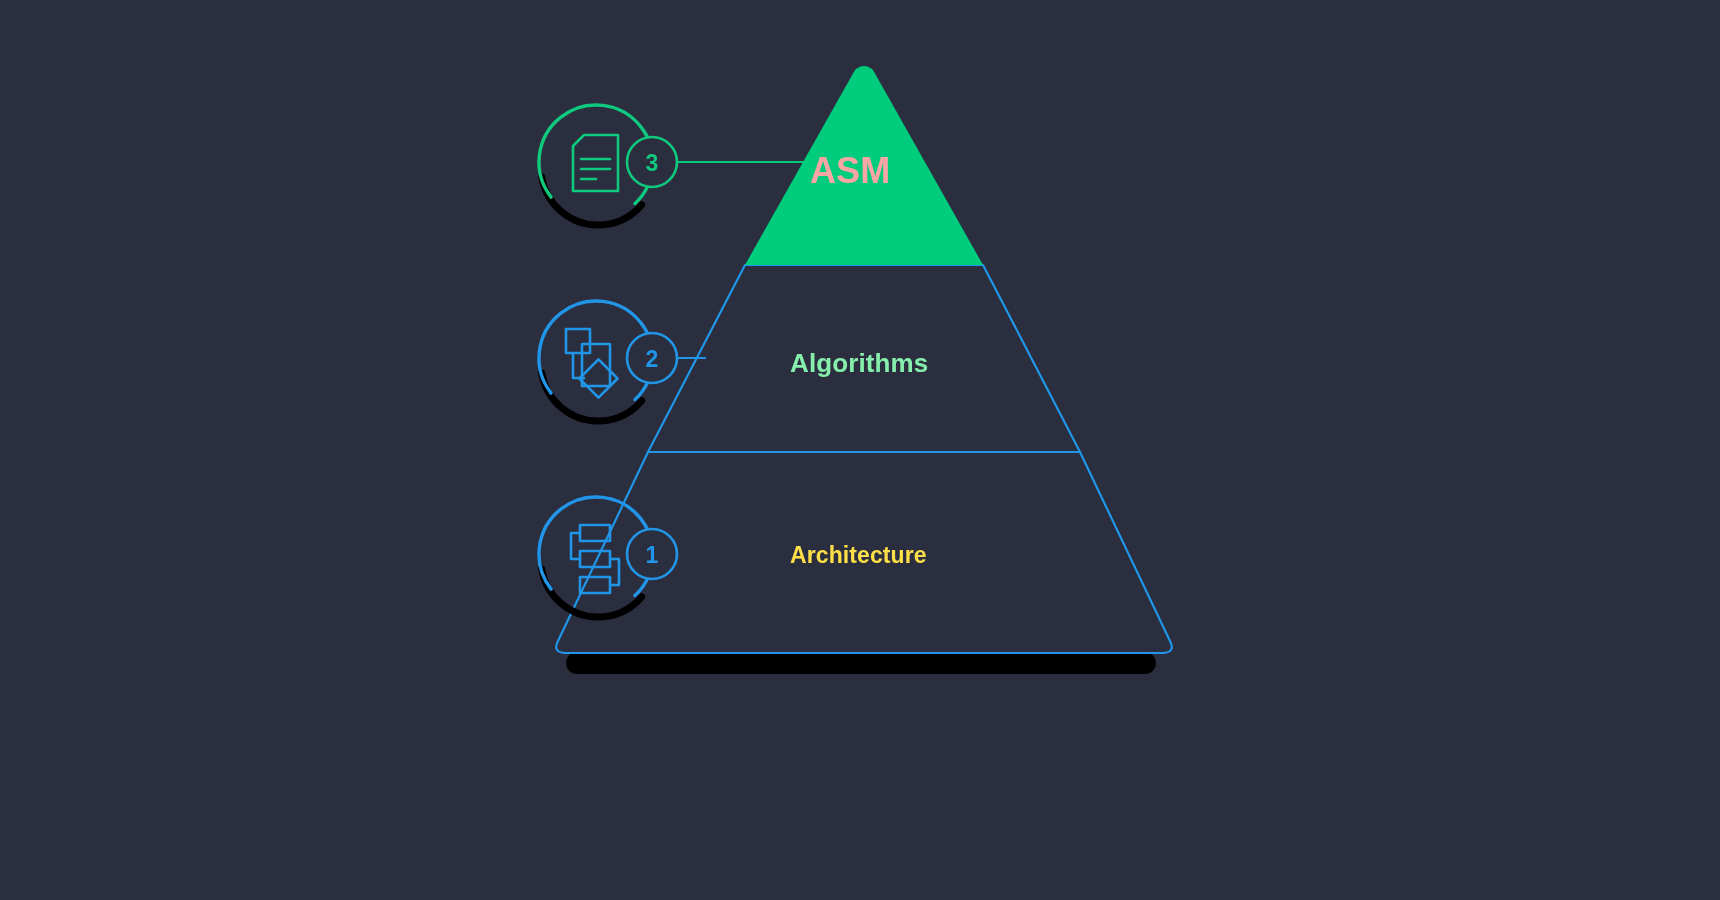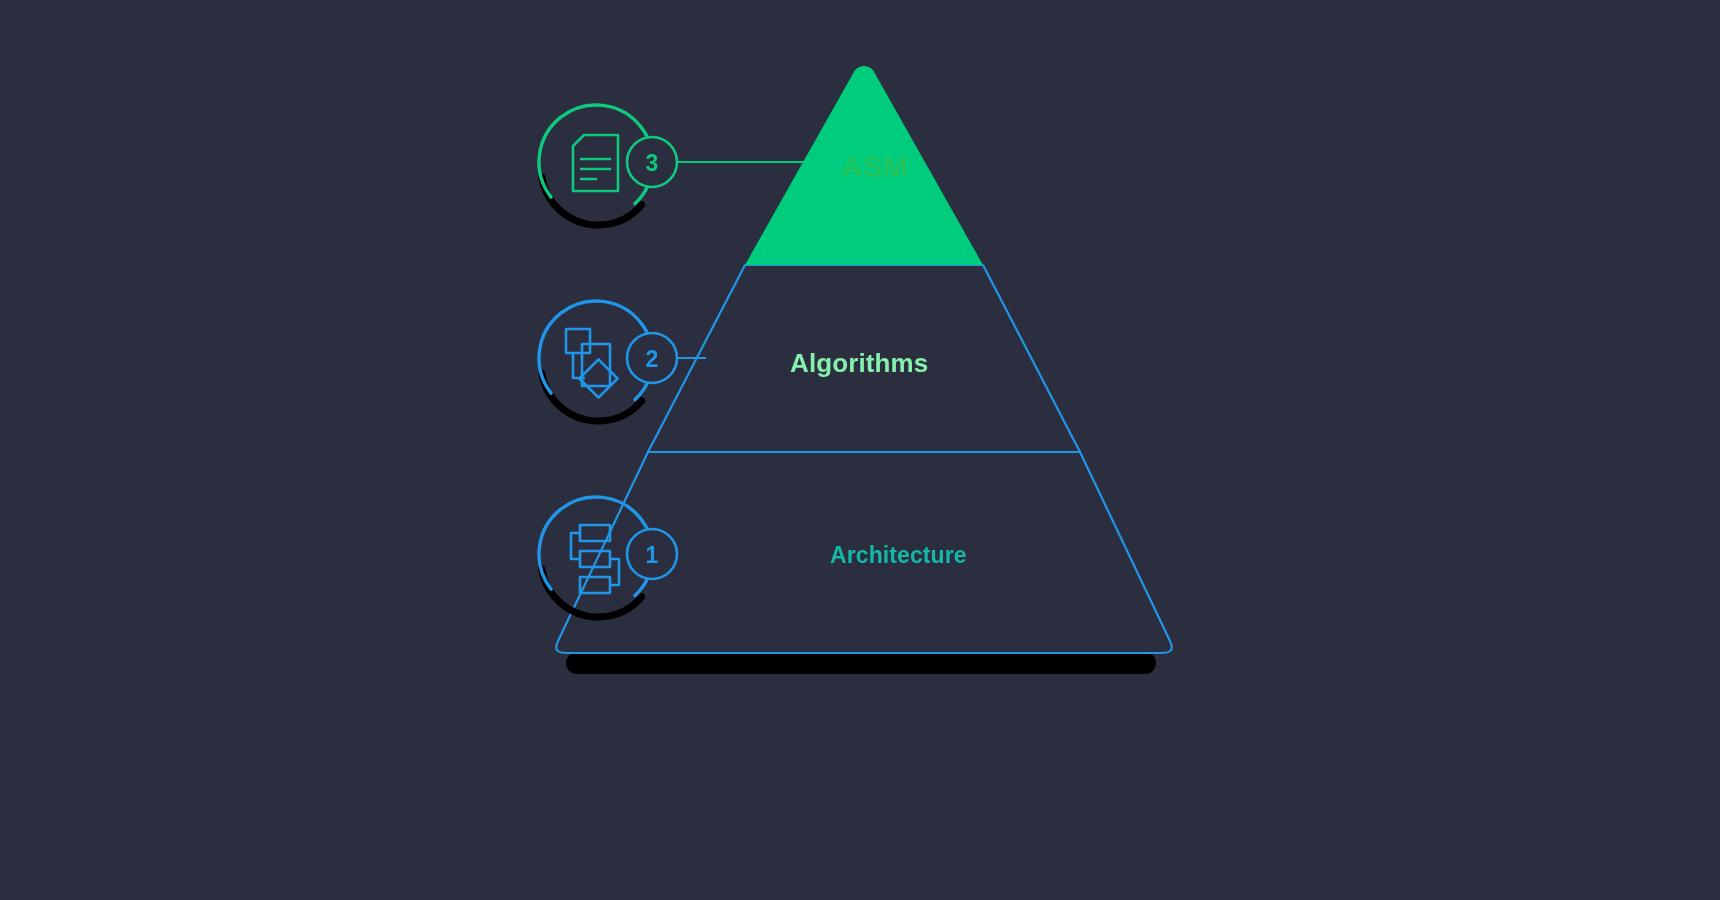--- a/index.html
+++ b/index.html
@@ -25,37 +25,36 @@
     display: block;
   }
   .tier-label {
     position: absolute;
     font-weight: bold;
     letter-spacing: 0.1px;
     white-space: nowrap;
     user-select: none;
   }
   #label-asm {
-    left: 841px;
+    left: 810px;
     top: 150px;
-    font-size: 30px;
-    color: #22c55e;
+    font-size: 36px;
+    color: #fca5a5;
   }
   #label-algorithms {
     left: 790px;
     top: 348px;
     font-size: 26px;
     color: #86efac;
   }
   #label-architecture {
     left: 790px;
     top: 542px;
     font-size: 23px;
-    color: #14b8a6;
-    margin-left: 40px;
+    color: #fde047;
   }
   .badge-number-text {
     font-size: 23px;
     font-weight: bold;
     user-select: none;
   }
 </style>
 </head>
 <body>
 

